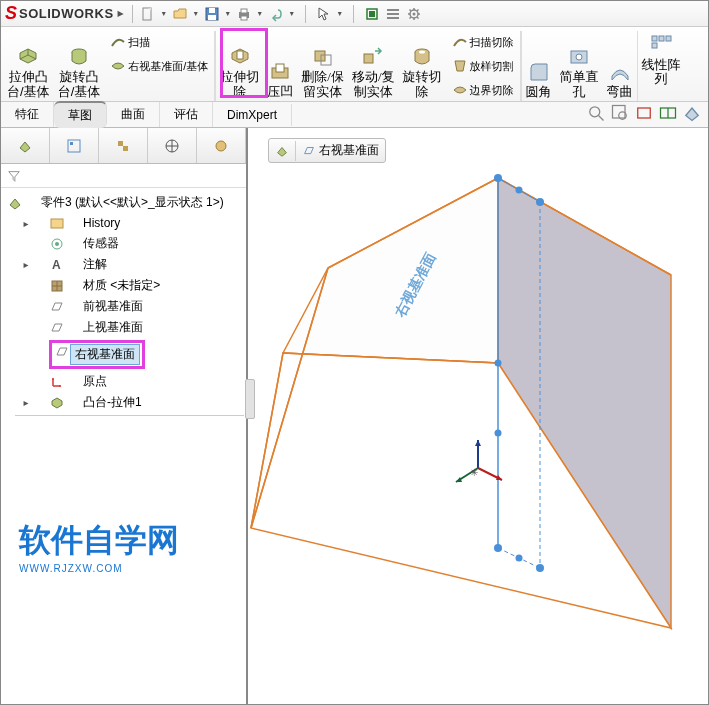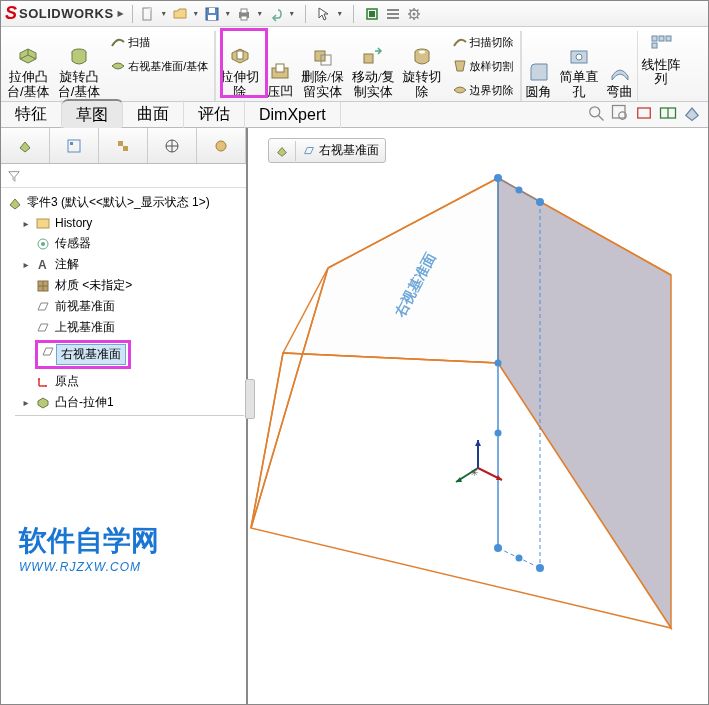--- a/index.html
+++ b/index.html
@@ -20,48 +20,48 @@
   .ribbon-big { display: flex; flex-direction: column; align-items: center; gap: 1px; padding: 2px 4px; }
   .ribbon-big .ricon { width: 24px; height: 24px; }
   .ribbon-big-lbl { font-size: 13px; text-align: center; line-height: 1.1; }
   .ribbon-small-row { display: flex; align-items: center; gap: 2px; padding: 0 2px; height: 22px; }
   .ribbon-small-row .ricon { width: 16px; height: 16px; }
   .ribbon-small-lbl { font-size: 11px; }
   .ribbon-pair { display: flex; align-items: flex-end; }
   .highlight-box-ribbon { position: absolute; border: 3px solid #e040e0; left: 219px; top: 27px; width: 48px; height: 70px; pointer-events: none; z-index: 10; }
   
   .tabbar { height: 26px; background: #f7f7f7; display: flex; align-items: center; border-bottom: 1px solid #bbb; }
-  .tab { padding: 4px 14px; font-size: 16px; border-right: 1px solid #ddd; }
+  .tab { padding: 4px 14px; font-size: 12px; border-right: 1px solid #ddd; }
   .tab.active { background: #e8e8e8; border-top: 2px solid #888; border-radius: 6px; }
   .view-tools { position: absolute; right: 6px; top: 102px; display: flex; gap: 4px; }
   .view-tool { width: 20px; height: 20px; display: flex; align-items: center; justify-content: center; }
   
   .container { display: flex; height: calc(100% - 126px); }
   
   .sidebar { width: 248px; border-right: 2px solid #888; display: flex; flex-direction: column; background: #fff; }
   .side-tabs { height: 36px; background: linear-gradient(#fdfdfd,#ebebeb); display: flex; border-bottom: 1px solid #bbb; }
   .side-tab { flex: 1; display: flex; align-items: center; justify-content: center; border-right: 1px solid #ccc; }
   .side-tab svg { width: 16px; height: 16px; }
   .filter-row { height: 24px; border-bottom: 1px solid #ddd; display: flex; align-items: center; padding: 0 6px; }
   .tree { flex: 1; overflow: auto; padding: 4px 2px; }
-  .tree-item { display: flex; align-items: center; padding: 2px 4px; gap: 4px; font-size: 12px; }
+  .tree-item { display: flex; align-items: center; padding: 2px 4px; gap: 18px; font-size: 12px; }
   .tree-expand { width: 10px; text-align: center; font-size: 10px; color: #555; }
   .tree-icon { width: 16px; height: 16px; display: flex; align-items: center; justify-content: center; }
   .tree-label { white-space: nowrap; }
   .indent-1 { padding-left: 18px; }
   .highlight-box-tree { border: 3px solid #e040e0; display: inline-flex; padding: 1px 2px; }
   .selected-tree { background: #cfe5f5; border: 1px solid #6fa8d8; padding: 1px 4px; }
   
   .viewport { flex: 1; position: relative; background: #fff; }
   .plane-badge { position: absolute; top: 10px; left: 20px; display: flex; align-items: center; background: linear-gradient(#fdfdfd,#ebebeb); border: 1px solid #bbb; border-radius: 3px; font-size: 12px; }
   .plane-badge .pb-part { padding: 3px 6px; border-right: 1px solid #ccc; display:flex; align-items:center; gap:3px; }
   
   .watermark { position: absolute; left: 18px; bottom: 130px; }
-  .watermark-cn { font-size: 28px; font-weight: bold; color: #1976d2; }
-  .watermark-url { font-size: 12px; color: #1976d2; letter-spacing: 1px; font-style: italic; }
+  .watermark-cn { font-size: 32px; font-weight: bold; color: #1976d2; }
+  .watermark-url { font-size: 10px; color: #1976d2; letter-spacing: 1px; }
   
   .side-sep { position:absolute; left:244px; top:378px; width:10px; height:40px; background:#e2e2e2; border:1px solid #bbb; border-radius:2px; z-index:5;}
 </style>
 </head>
 <body>
 
 <div class="titlebar">
   <div class="sw-logo">
     <span class="sw-logo-s">S</span>
     <span class="sw-logo-text">SOLIDWORKS</span>

